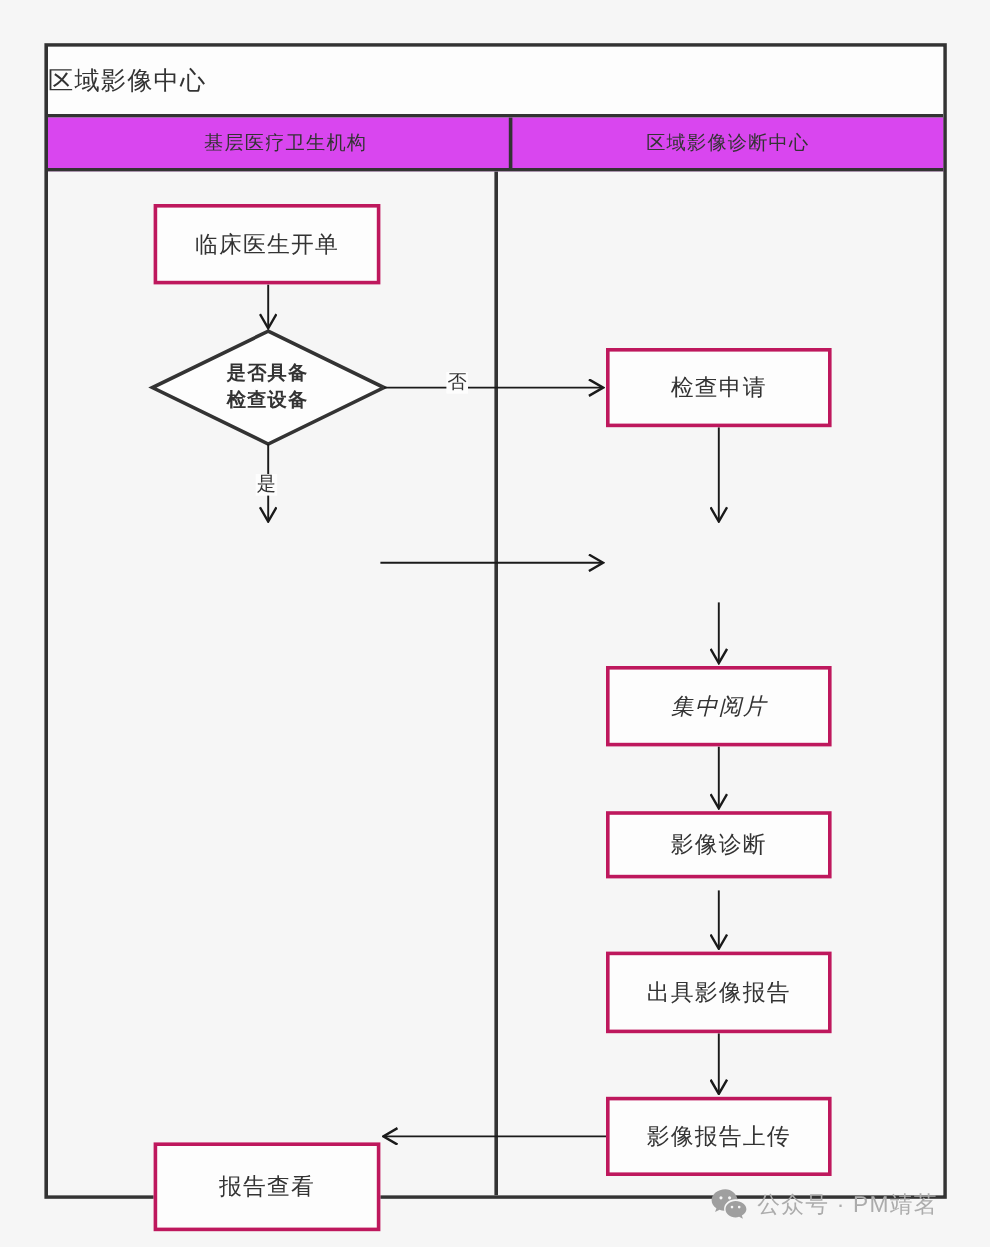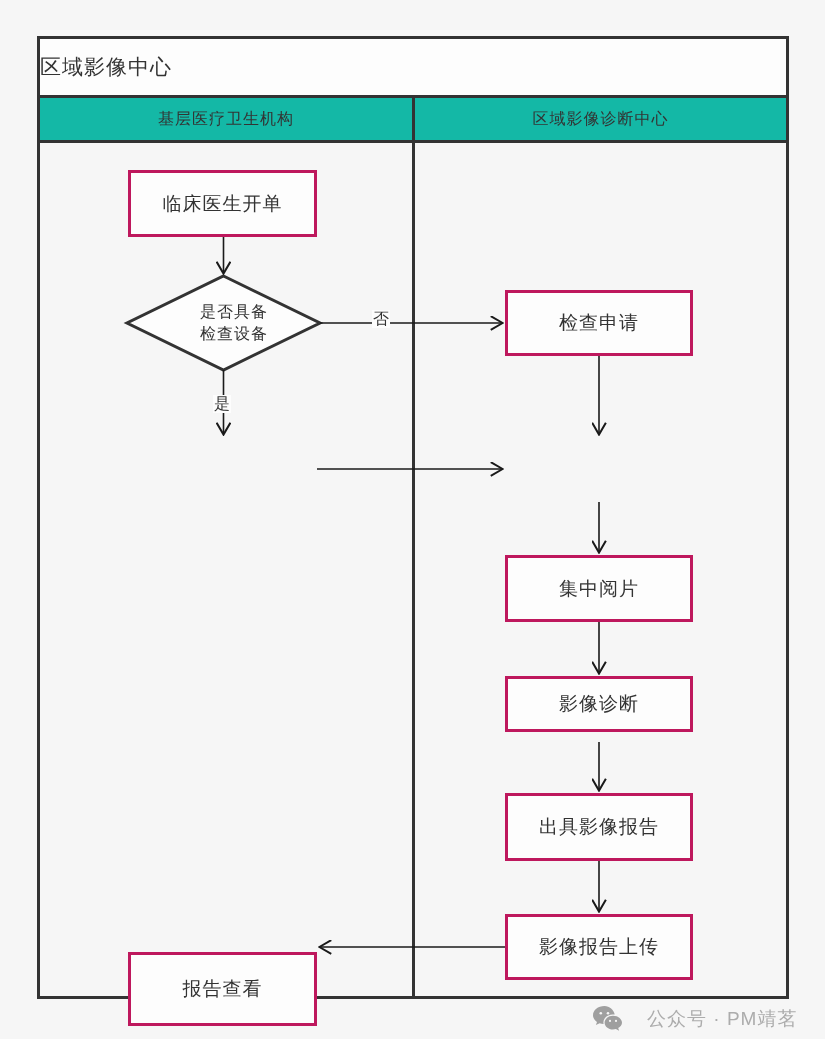--- a/index.html
+++ b/index.html
@@ -20,23 +20,23 @@
     display:flex;flex-direction:column;
     background:#f6f6f6;
   }
   .title-band{
     height:56px;flex:0 0 56px;background:#fdfdfd;
     border-bottom:3px solid #333;
     display:flex;align-items:center;
     font-size:21px;letter-spacing:1px;
   }
   .header-band{
-    height:42px;flex:0 0 42px;background:#14b8a6;
+    height:42px;flex:0 0 42px;background:#d946ef;
     border-bottom:3px solid #333;
-    display:flex;flex-direction:row;
+    display:flex;flex-direction:row;padding-left:12px;
   }
   .lane-header{
     display:flex;align-items:center;justify-content:center;
     font-size:16px;letter-spacing:1px;
   }
   .lane-header.left{width:372px;flex:0 0 372px;}
   .lane-header.right{flex:1;}
   .header-divider{width:3px;flex:0 0 3px;background:#333;}
   .body-band{flex:1;position:relative;background:#f6f6f6;}
   .body-lane-divider{
@@ -53,44 +53,44 @@
   .node{
     position:absolute;box-sizing:border-box;
     background:#fdfdfd;border:3px solid #be185d;
     display:flex;align-items:center;justify-content:center;
     font-size:19px;letter-spacing:1px;text-align:center;
   }
   .n-clinical-order{left:128px;top:170px;width:189px;height:67px;}
   .n-exam-request{left:505px;top:290px;width:188px;height:66px;}
   .n-imaging-exam{left:128px;top:437px;width:189px;height:65px;}
   .n-image-upload{left:505px;top:437px;width:188px;height:65px;}
-  .n-central-reading{left:505px;top:555px;width:188px;height:67px;}
+  .n-central-reading{left:505px;top:555px;width:188px;height:67px;font-style:italic;}
   .n-imaging-diagnosis{left:505px;top:676px;width:188px;height:56px;}
   .n-issue-report{left:505px;top:793px;width:188px;height:68px;}
   .n-report-upload{left:505px;top:914px;width:188px;height:66px;}
   .n-report-view{left:128px;top:952px;width:189px;height:74px;}
 
   .diamond-label{
-    position:absolute;left:154px;top:301px;width:160px;height:44px;
+    position:absolute;left:143px;top:301px;width:160px;height:44px;
     display:flex;flex-direction:column;align-items:center;justify-content:center;
-    font-size:16px;line-height:22px;letter-spacing:1px;text-align:center;
+    font-size:16px;line-height:22px;letter-spacing:1px;text-align:center;font-weight:bold;
   }
 
   .edge-label{
     position:absolute;background:#fdfdfd;font-size:16px;line-height:18px;
     padding:0 1px;text-align:center;
   }
   .edge-label.no{left:372px;top:310px;}
   .edge-label.yes{left:213px;top:395px;}
 
   
   .watermark{
     position:absolute;left:592px;top:990px;z-index:20;
-    display:flex;align-items:flex-end;gap:24px;
-    color:#acacac;font-size:19px;letter-spacing:1px;white-space:nowrap;margin-top:15px;
+    display:flex;align-items:flex-end;gap:8px;
+    color:#acacac;font-size:19px;letter-spacing:1px;white-space:nowrap;
   }
   .watermark .wm-icon{flex:0 0 auto;display:block;}
 </style>
 </head>
 <body>
 
 <div class="stage">
 
   <div class="frame">
     <div class="title-band">

